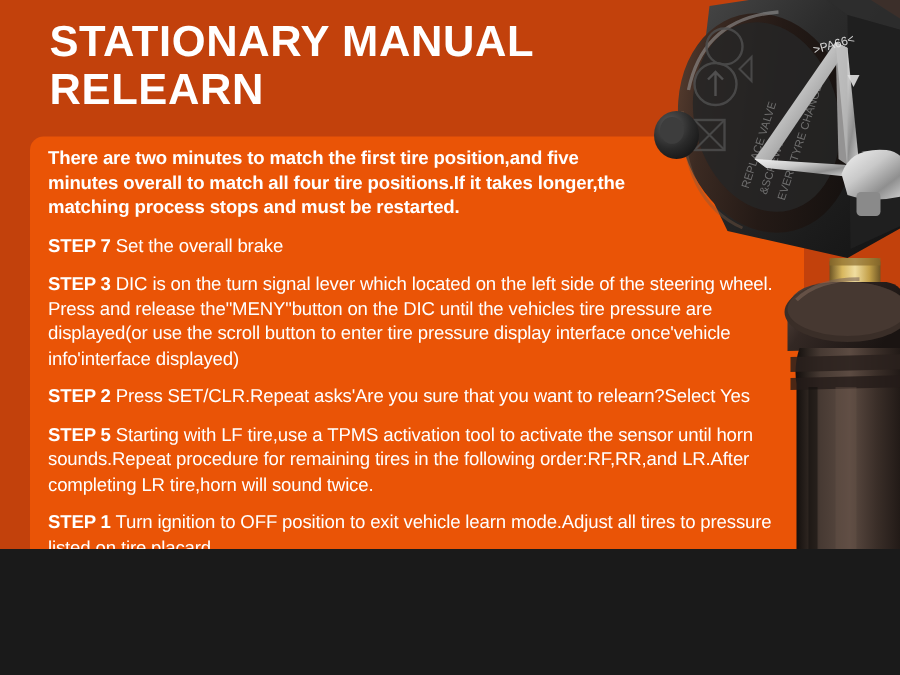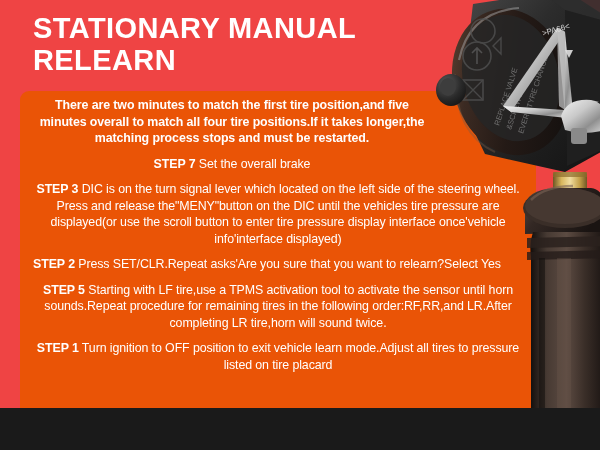--- a/index.html
+++ b/index.html
@@ -9,22 +9,22 @@
   body {
     width: 600px;
     height: 450px;
     overflow: hidden;
     font-family: "Liberation Sans", sans-serif;
     background: #1a1a1a;
   }
   #poster {
     position: relative;
     width: 600px;
-    height: 408px;
-    background: #ef4444;
+    height: 366px;
+    background: #c2410c;
     overflow: hidden;
   }
 
   
   .title {
     position: absolute;
     left: 33px;
     top: 12px;
     width: 420px;
     color: #ffffff;
@@ -40,21 +40,20 @@
   
   .panel {
     position: absolute;
     left: 20px;
     top: 91px;
     width: 516px;
     height: 337px;
     background: #ea5406;
     border-radius: 9px;
     z-index: 3;
-    text-align: center;
   }
   .panel-inner {
     position: absolute;
     left: 12px;
     top: 6px;
     right: 8px;
     color: #ffffff;
   }
   .intro {
     font-size: 12.4px;

